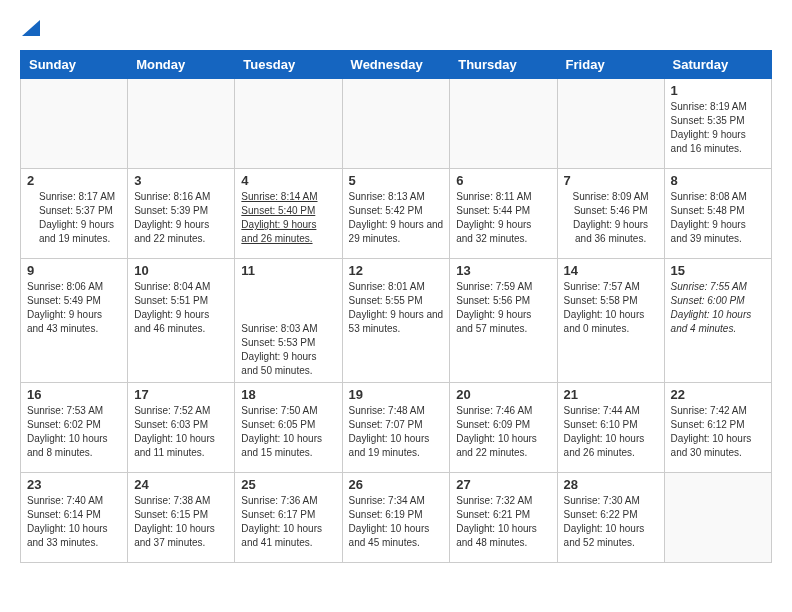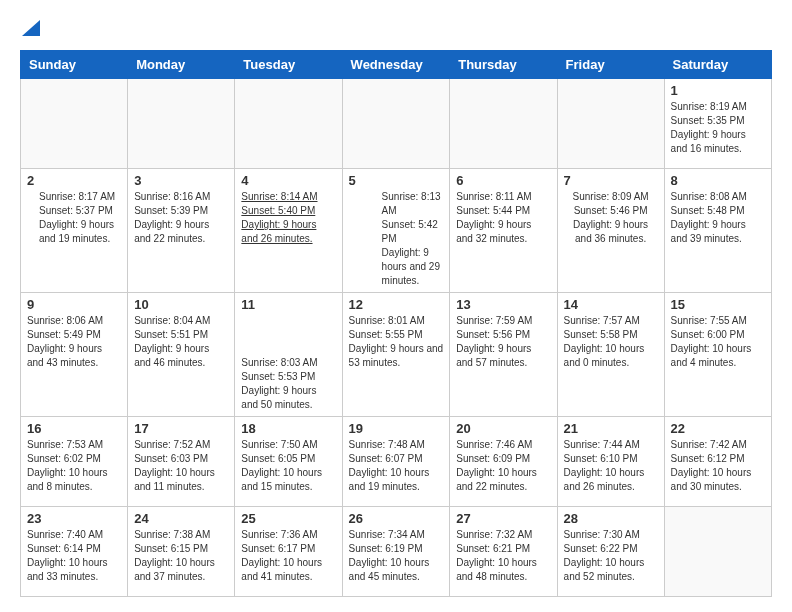--- a/index.html
+++ b/index.html
@@ -143,21 +143,21 @@
 Daylight: 9 hours and 22 minutes.</div>
         </td>
         <td>
           <span class="day-num">4</span>
           <div class="day-info" style="white-space: pre-line; text-decoration: underline;">Sunrise: 8:14 AM
 Sunset: 5:40 PM
 Daylight: 9 hours and 26 minutes.</div>
         </td>
         <td>
           <span class="day-num">5</span>
-          <div class="day-info" style="white-space: pre-line; margin-left: 33px;">Sunrise: 8:13 AM
+          <div class="day-info" style="white-space: pre-line;">Sunrise: 8:13 AM
 Sunset: 5:42 PM
 Daylight: 9 hours and 29 minutes.</div>
         </td>
         <td>
           <span class="day-num">6</span>
           <div class="day-info" style="white-space: pre-line;">Sunrise: 8:11 AM
 Sunset: 5:44 PM
 Daylight: 9 hours and 32 minutes.</div>
         </td>
         <td>
@@ -205,21 +205,21 @@
 Daylight: 9 hours and 57 minutes.</div>
         </td>
         <td>
           <span class="day-num">14</span>
           <div class="day-info" style="white-space: pre-line;">Sunrise: 7:57 AM
 Sunset: 5:58 PM
 Daylight: 10 hours and 0 minutes.</div>
         </td>
         <td>
           <span class="day-num">15</span>
-          <div class="day-info" style="white-space: pre-line;">Sunrise: 7:55 AM
+          <div class="day-info" style="white-space: pre-line; font-style: italic;">Sunrise: 7:55 AM
 Sunset: 6:00 PM
 Daylight: 10 hours and 4 minutes.</div>
         </td>
       </tr>
       <tr>
         <td>
           <span class="day-num">16</span>
           <div class="day-info" style="white-space: pre-line;">Sunrise: 7:53 AM
 Sunset: 6:02 PM
 Daylight: 10 hours and 8 minutes.</div>
@@ -232,21 +232,21 @@
         </td>
         <td>
           <span class="day-num">18</span>
           <div class="day-info" style="white-space: pre-line;">Sunrise: 7:50 AM
 Sunset: 6:05 PM
 Daylight: 10 hours and 15 minutes.</div>
         </td>
         <td>
           <span class="day-num">19</span>
           <div class="day-info" style="white-space: pre-line;">Sunrise: 7:48 AM
-Sunset: 6:07 PM
+Sunset: 7:07 PM
 Daylight: 10 hours and 19 minutes.</div>
         </td>
         <td>
           <span class="day-num">20</span>
           <div class="day-info" style="white-space: pre-line;">Sunrise: 7:46 AM
 Sunset: 6:09 PM
 Daylight: 10 hours and 22 minutes.</div>
         </td>
         <td>
           <span class="day-num">21</span>

